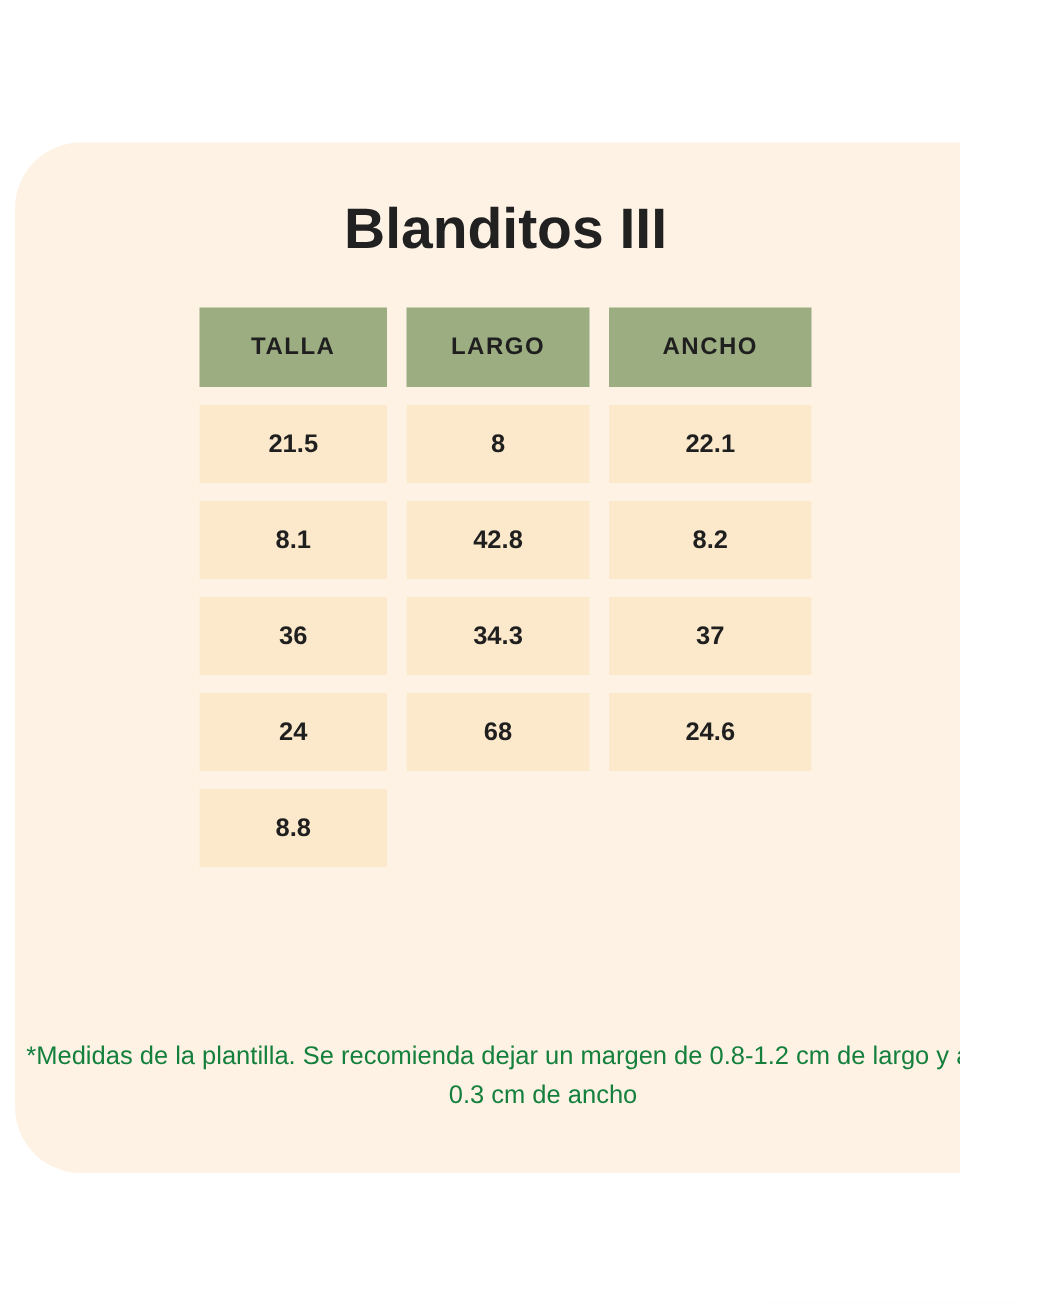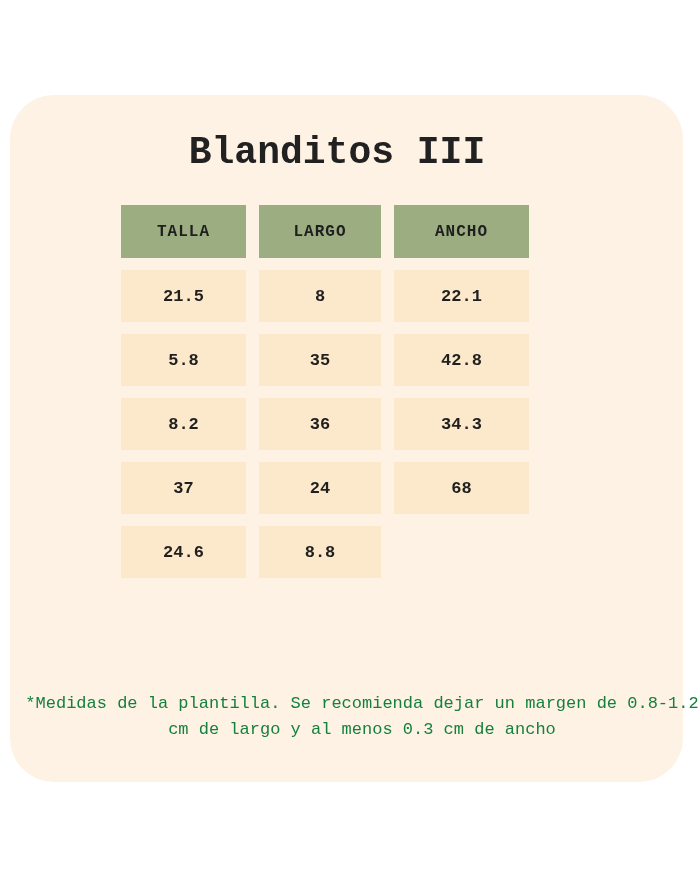--- a/index.html
+++ b/index.html
@@ -2,25 +2,25 @@
 <html><head>
 <meta charset="utf-8">
 <style>
   html, body {
     margin: 0;
     padding: 0;
     background: #ffffff;
   }
   .canvas {
     position: relative;
-    width: 700px;
+    width: 640px;
     height: 869px;
     background: #ffffff;
     overflow: hidden;
-    font-family: Liberation Mono, monospace;
+    font-family: Liberation Sans, sans-serif;
   }
   .card {
     position: absolute;
     left: 10px;
     top: 95px;
     width: 673px;
     height: 687px;
     background: #FDF2E4;
     border-radius: 44px;
   }
@@ -32,21 +32,21 @@
     margin: 0;
     text-align: center;
     font-size: 38px;
     line-height: 48px;
     font-weight: bold;
     color: #212121;
     letter-spacing: 0px;
   }
   .size-table {
     position: absolute;
-    left: 111px;
+    left: 123px;
     top: 110px;
     display: grid;
     grid-template-columns: 125px 122px 135px;
     grid-template-rows: 53px repeat(6, 52px);
     column-gap: 13px;
     row-gap: 12px;
   }
   .cell {
     display: flex;
     align-items: center;
@@ -84,23 +84,22 @@
 
     <div class="size-table">
       <div class="cell head">TALLA</div>
       <div class="cell head">LARGO</div>
       <div class="cell head">ANCHO</div>
 
       <div class="cell">21.5</div>
       <div class="cell">8</div>
 
       <div class="cell">22.1</div>
-      <div class="cell">5.8</div>
+      <div class="cell">8.1</div>
 
-      <div class="cell">35</div>
       <div class="cell">42.8</div>
       <div class="cell">8.2</div>
 
       <div class="cell">36</div>
       <div class="cell">34.3</div>
 
       <div class="cell">37</div>
       <div class="cell">24</div>
 
       <div class="cell">68</div>

